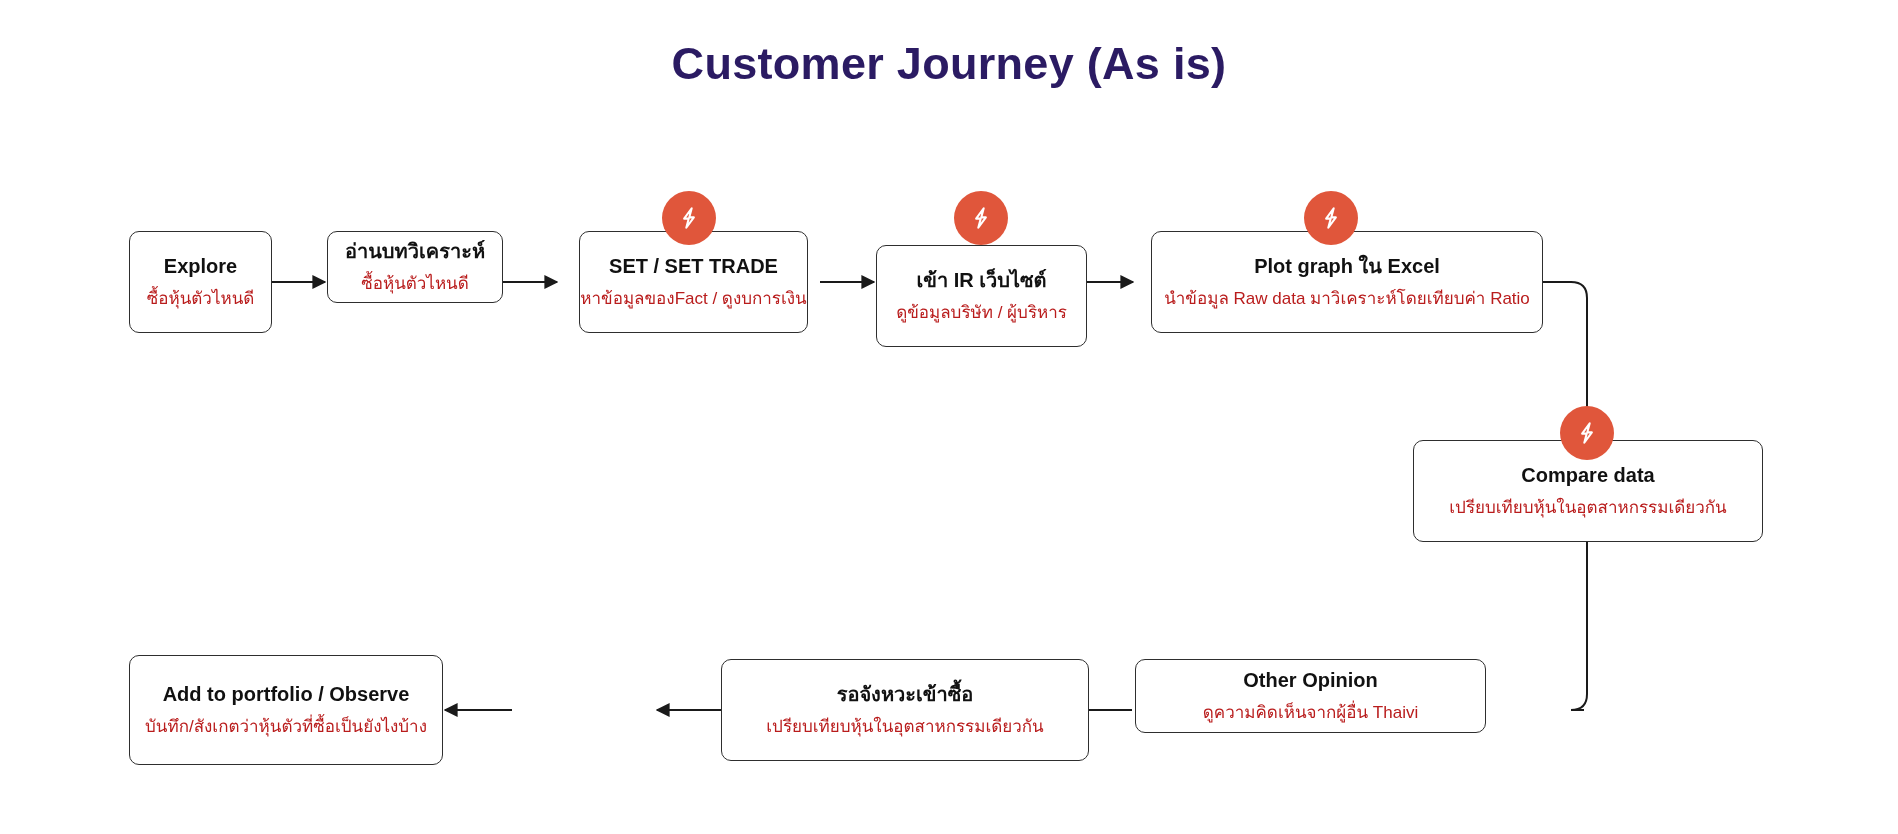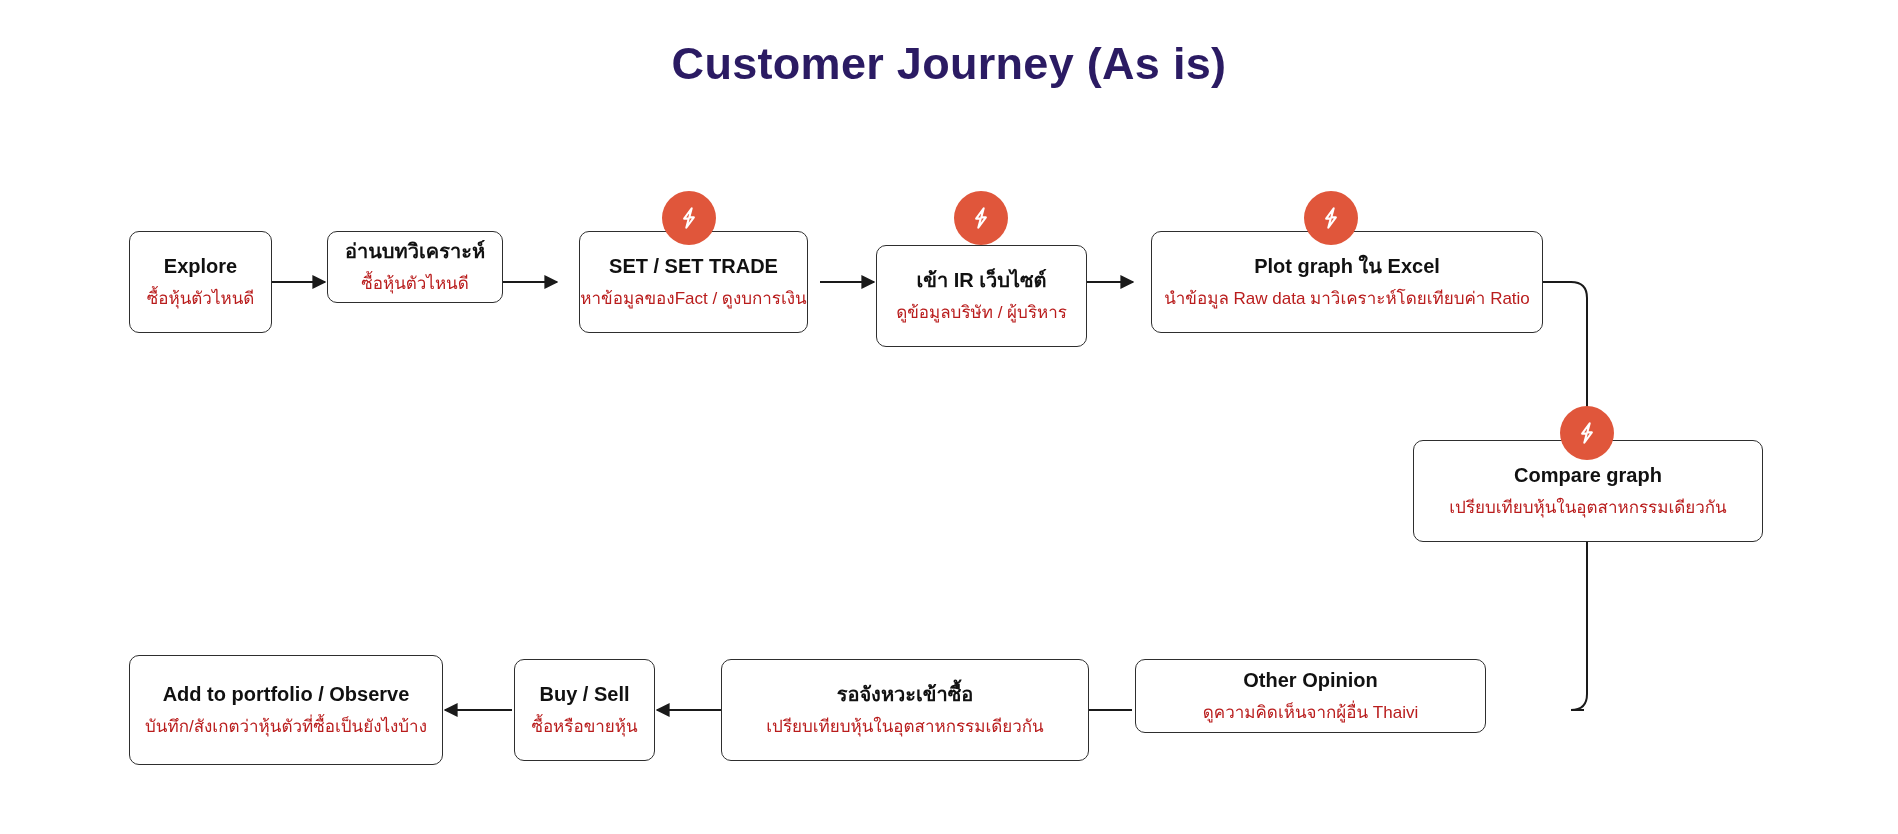--- a/index.html
+++ b/index.html
@@ -137,38 +137,34 @@
     <div class="node-title">เข้า IR เว็บไซต์</div>
     <div class="node-sub">ดูข้อมูลบริษัท / ผู้บริหาร</div>
   </div>
 
   <div class="node" style="left:1135px; top:231px; width:392px; height:102px;margin-left:16px;">
     <div class="node-title">Plot graph ใน Excel</div>
     <div class="node-sub">นำข้อมูล Raw data มาวิเคราะห์โดยเทียบค่า Ratio</div>
   </div>
 
   <div class="node" style="left:1413px; top:440px; width:350px; height:102px;">
-    <div class="node-title">Compare graph</div>
+    <div class="node-title">Compare data</div>
     <div class="node-sub">เปรียบเทียบหุ้นในอุตสาหกรรมเดียวกัน</div>
   </div>
 
   <div class="node" style="left:1135px; top:659px; width:351px; height:74px;">
     <div class="node-title">Other Opinion</div>
     <div class="node-sub">ดูความคิดเห็นจากผู้อื่น Thaivi</div>
   </div>
 
   <div class="node" style="left:709px; top:659px; width:368px; height:102px;margin-left:12px;">
     <div class="node-title">รอจังหวะเข้าซื้อ</div>
     <div class="node-sub">เปรียบเทียบหุ้นในอุตสาหกรรมเดียวกัน</div>
   </div>
 
-  <div class="node" style="left:514px; top:659px; width:141px; height:102px;">
-    <div class="node-title">Buy / Sell</div>
-    <div class="node-sub">ซื้อหรือขายหุ้น</div>
-  </div>
 
   <div class="node" style="left:129px; top:655px; width:314px; height:110px;">
     <div class="node-title">Add to portfolio / Observe</div>
     <div class="node-sub">บันทึก/สังเกตว่าหุ้นตัวที่ซื้อเป็นยังไงบ้าง</div>
   </div>
 
   <div class="badge" style="left:662px; top:191px;">
     <span>
       <svg width="26" height="26" viewBox="0 0 24 24" fill="none" stroke="#ffffff" stroke-width="1.9" stroke-linejoin="round" stroke-linecap="round">
         <path d="M14.5 3 L7.5 12.6 L11.7 12.6 L9.5 21 L16.5 11.4 L12.3 11.4 Z"></path>

